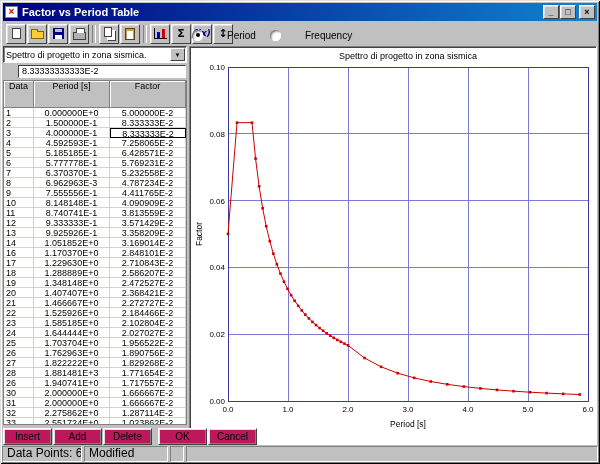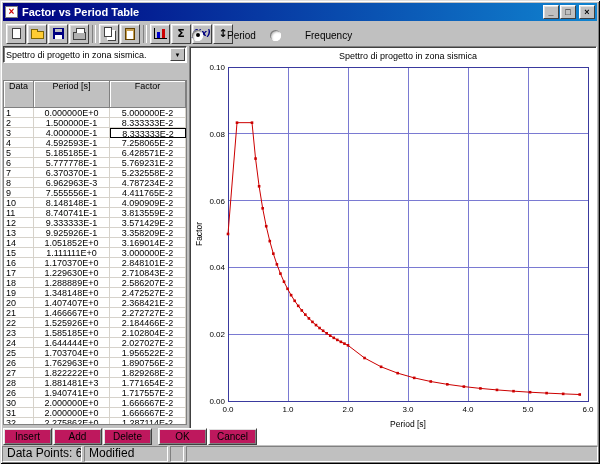--- a/index.html
+++ b/index.html
@@ -152,20 +152,21 @@
     </span>
   </div>
 
   <div class="combobox">
     <span class="combo-text">Spettro di progetto in zona sismica.</span>
     <span class="combo-arrow">
         <span>▼</span>
       </span>
   </div>
 
+  <div class="cell-edit">8.33333333333E-2</div>
 
   <div class="grid">
     <div class="grid-head">
       <div class="th c0">Data</div>
       <div class="th c1">Period [s]</div>
       <div class="th c2">Factor</div>
     </div>
     <div class="grid-body">
         <div class="tr">
           <div class="td c0">1</div>
@@ -229,25 +230,20 @@
         </div>
         <div class="tr">
           <div class="td c0">13</div>
           <div class="td c1">9.925926E-1</div>
           <div class="td c2">3.358209E-2</div>
         </div>
         <div class="tr">
           <div class="td c0">14</div>
           <div class="td c1">1.051852E+0</div>
           <div class="td c2">3.169014E-2</div>
-        </div>
-        <div class="tr">
-          <div class="td c0">15</div>
-          <div class="td c1">1.111111E+0</div>
-          <div class="td c2">3.000000E-2</div>
         </div>
         <div class="tr">
           <div class="td c0">16</div>
           <div class="td c1">1.170370E+0</div>
           <div class="td c2">2.848101E-2</div>
         </div>
         <div class="tr">
           <div class="td c0">17</div>
           <div class="td c1">1.229630E+0</div>
           <div class="td c2">2.710843E-2</div>

